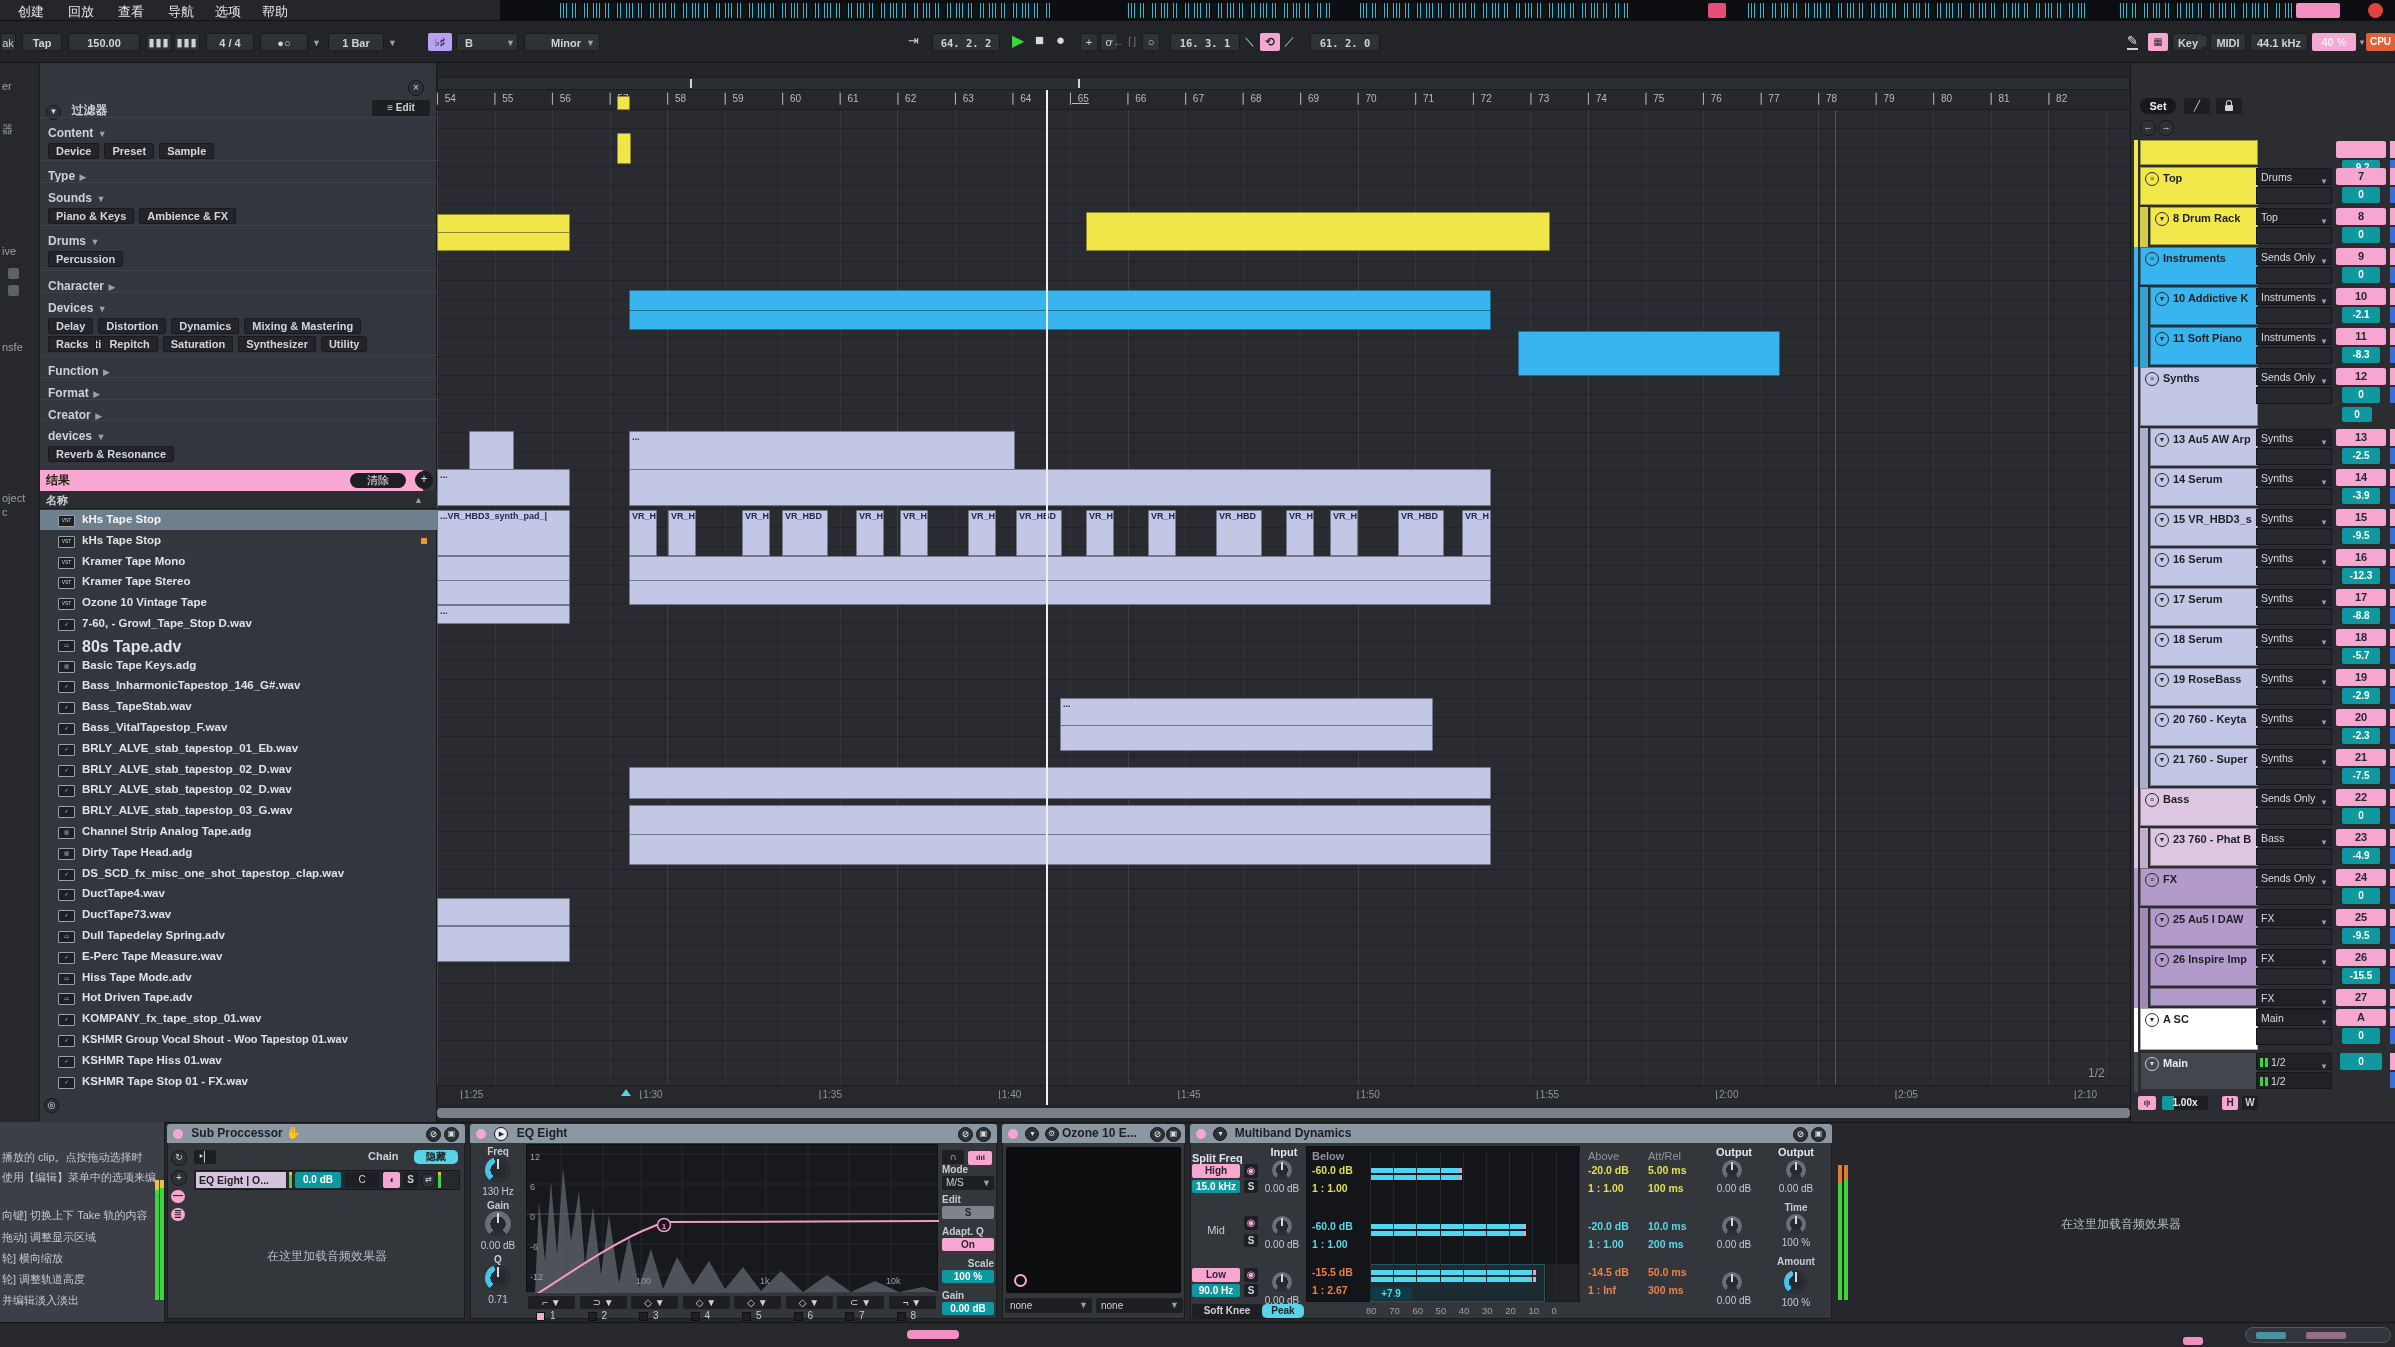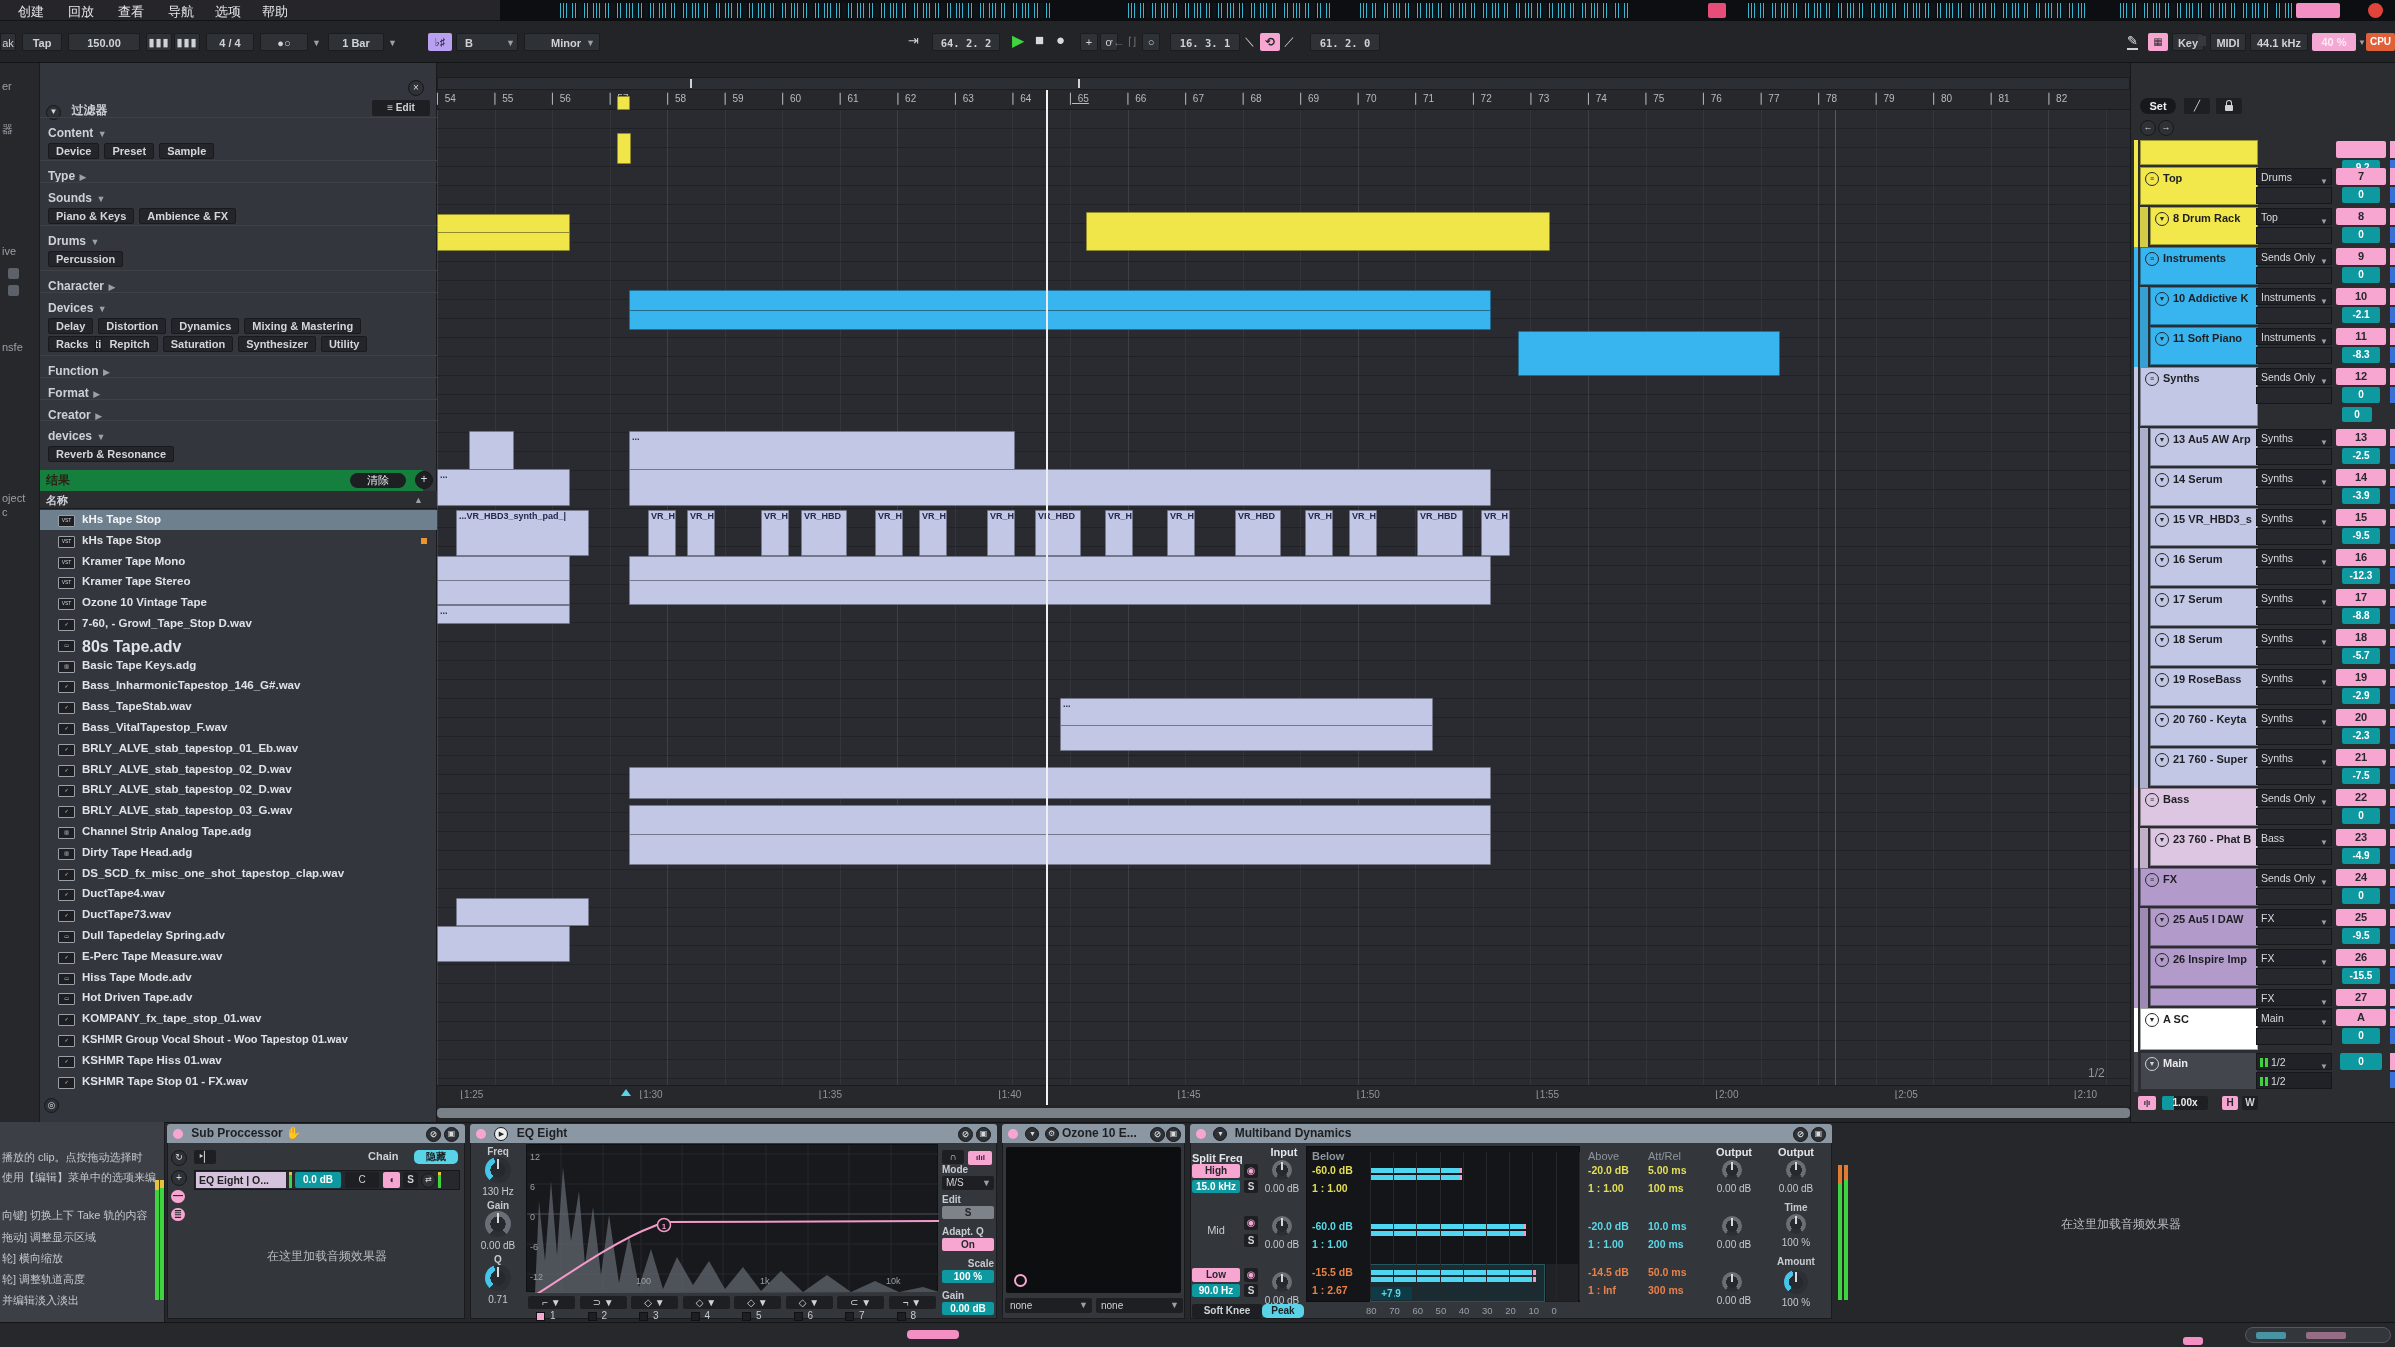--- a/index.html
+++ b/index.html
@@ -29,21 +29,21 @@
         conic-gradient(from 220deg,#45c6e8 0 120deg,#2c2f34 120deg 360deg);}
   .lbl{font-size:10px;color:#c6cbd1;text-align:center;}
   .hdr{font-size:11px;font-weight:bold;color:#e2e6ea;}
   .circ{border-radius:50%;background:#2e3136;border:1px solid #17181a;color:#d7dadd;
         text-align:center;position:absolute;}
   .clip{position:absolute;border:1px solid rgba(0,0,0,.4);border-radius:1px;overflow:hidden;}
   .clip .cl-label{font-size:9px;color:#25284f;font-weight:bold;padding:0 2px;white-space:nowrap;}
   .p-notes{background-image:repeating-linear-gradient(180deg,transparent 0 4px,rgba(0,0,0,.22) 4px 6px);}
   .p-hlines{background-image:repeating-linear-gradient(180deg,transparent 0 5px,rgba(20,25,60,.28) 5px 6px);}
   .p-dense{background-image:repeating-linear-gradient(90deg,rgba(32,34,74,.5) 0 1px,transparent 1px 3px),
-           linear-gradient(transparent 30%,rgba(32,34,74,.25) 85%);margin-left:19px;}
+           linear-gradient(transparent 30%,rgba(32,34,74,.25) 85%);}
   .p-wave{background-image:repeating-linear-gradient(90deg,rgba(32,34,74,.3) 0 1px,transparent 1px 4px);}
   .p-zigzag{background-image:repeating-linear-gradient(60deg,transparent 0 6px,rgba(40,42,85,.5) 6px 7px),
             repeating-linear-gradient(-60deg,transparent 0 6px,rgba(40,42,85,.5) 6px 7px);}
   .p-tri{background-image:repeating-linear-gradient(75deg,rgba(40,42,85,.55) 0 3px,transparent 3px 9px);}
   .p-seams{background-image:repeating-linear-gradient(90deg,transparent 0 153px,rgba(0,0,0,.45) 153px 155px),
            repeating-linear-gradient(180deg,transparent 0 4px,rgba(0,0,0,.2) 4px 6px);}
   .menu-item{position:absolute;top:3px;font-size:13px;color:#e4e6e8;}
   .wave{position:absolute;top:3px;height:15px;
         background:repeating-linear-gradient(90deg,#3cc8e4 0 1px,transparent 1px 3px);opacity:.9;}
   .wave:after{content:"";position:absolute;inset:0;
@@ -117,21 +117,21 @@
   <div class="a" style="left:2312px;top:33px;width:44px;height:18px;line-height:18px;background:#f4a8d4;border-radius:2px;color:#fdeaf4;font-size:11px;text-align:center;font-weight:bold;">40 %</div>
   <div class="a arrow" style="left:2358px;top:38px;font-size:8px;">▼</div>
   <div class="a" style="left:2366px;top:33px;width:29px;height:18px;line-height:18px;background:#e0603a;border-radius:2px;color:#fff;font-size:10px;text-align:center;font-weight:bold;">CPU</div>
 
   <div class="circ" style="left:408px;top:80px;width:14px;height:14px;line-height:13px;font-size:10px;">×</div>
   <div class="a" style="left:46px;top:100px;width:385px;height:18px;">
     <span class="circ" style="position:relative;display:inline-block;width:13px;height:13px;line-height:12px;font-size:8px;">▼</span>
     <span class="seclabel" style="margin-left:6px;">过滤器</span>
   </div>
   <div class="a darkbox" style="left:372px;top:100px;width:58px;height:16px;line-height:16px;font-weight:bold;"><span>≡</span> <span>Edit</span></div>
-  <div class="a" style="left:40px;top:470px;width:383px;height:30px;background:#15803d;color:#2a2417;font-size:12px;font-weight:bold;line-height:21px;padding-left:6px;">
+  <div class="a" style="left:40px;top:470px;width:383px;height:30px;background:#f9a8d4;color:#2a2417;font-size:12px;font-weight:bold;line-height:21px;padding-left:6px;">
     <span>结果</span>
   </div>
   <div class="a" style="left:350px;top:473px;width:56px;height:15px;background:#1d1f23;border-radius:8px;color:#eceef0;font-size:11px;text-align:center;line-height:15px;">清除</div>
   <div class="circ" style="left:415px;top:471px;width:16px;height:16px;line-height:15px;font-size:12px;background:#1d1f23;">+</div>
   <div class="a" style="left:40px;top:491px;width:397px;height:18px;background:#2b2d31;border-bottom:1px solid #1b1c1f;color:#cfd3d8;font-size:11px;font-weight:bold;line-height:18px;padding-left:6px;">
     <span>名称</span>
     <span class="a" style="right:14px;top:0;color:#9aa0a7;font-size:9px;">▲</span>
   </div>
   <div class="circ" style="left:44px;top:1098px;width:13px;height:13px;line-height:12px;font-size:9px;">◎</div>
 

